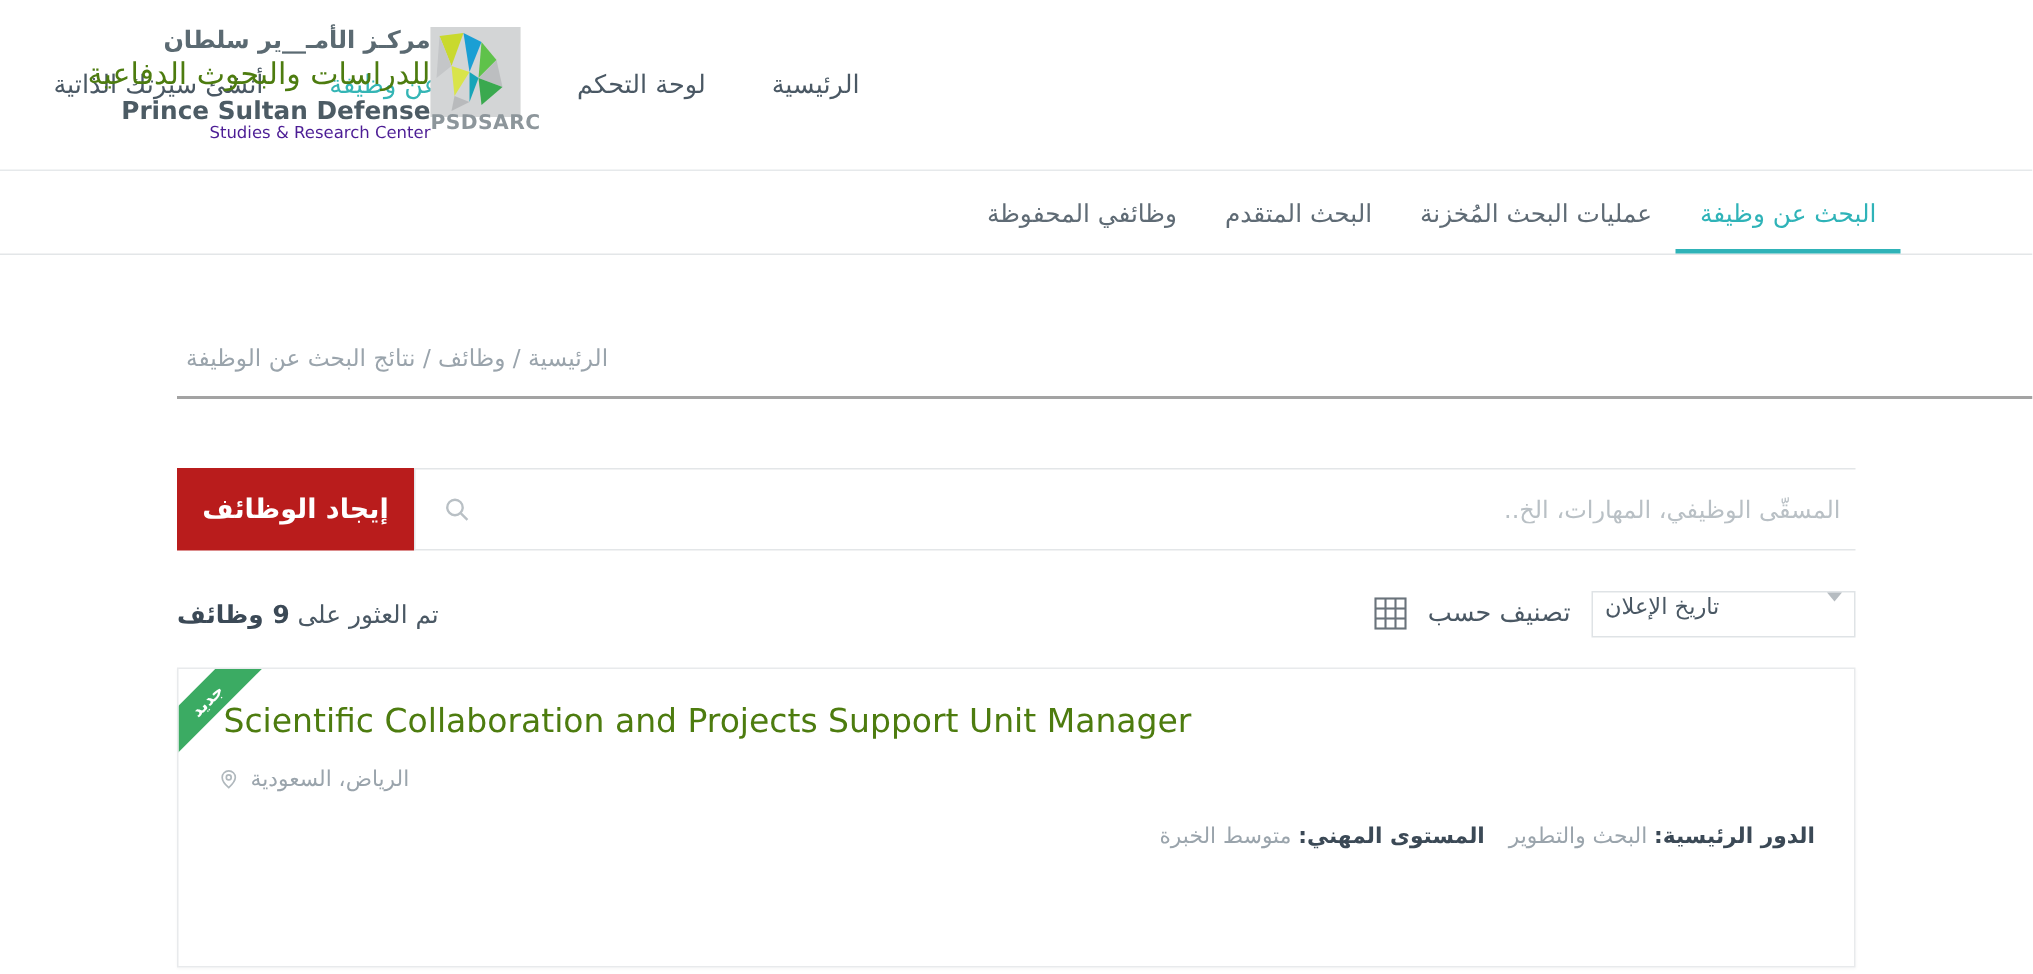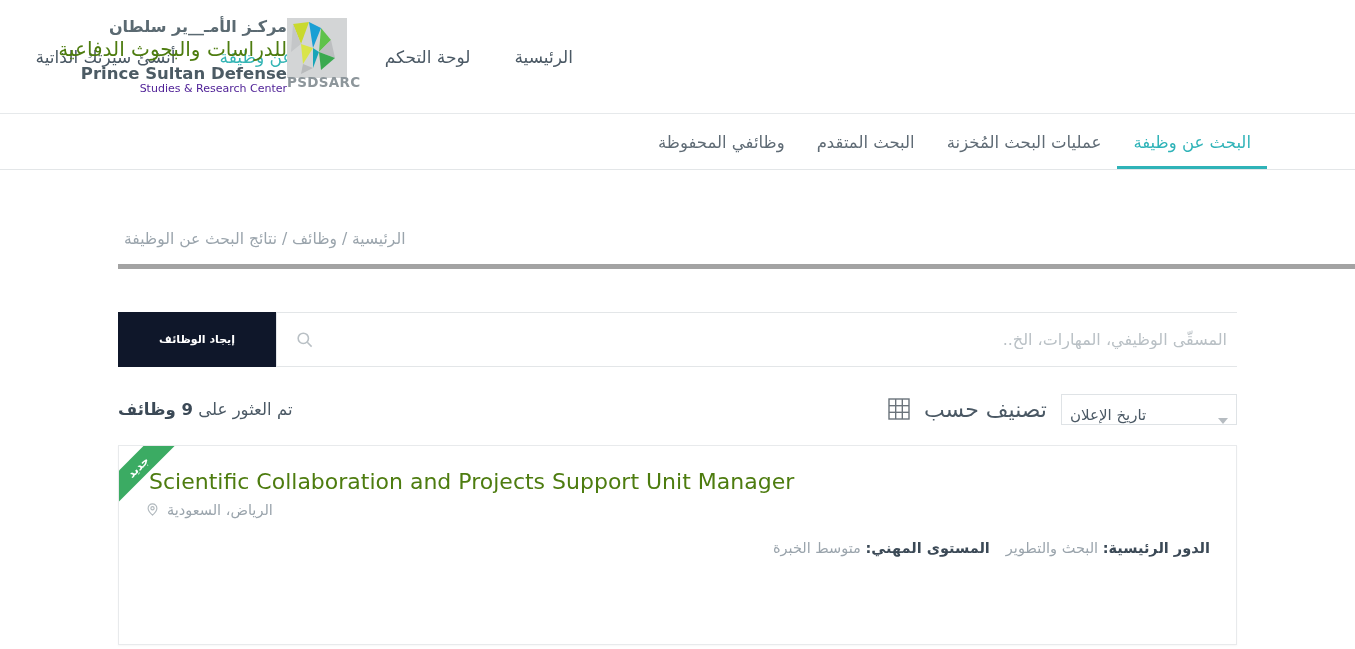--- a/index.html
+++ b/index.html
@@ -170,38 +170,38 @@
 
   .breadcrumb {
     position: absolute;
     right: 0;
     left: 118px;
     top: 60px;
     text-align: left;
     font-size: 15.5px;
     color: #9aa4ac;
     padding-bottom: 16px;
-    border-bottom: 5px solid #a3a3a3;
+    border-bottom: 2px solid #a3a3a3;
     padding-left: 6px;
   }
 
   .searchrow {
     position: absolute;
     top: 142px;
     right: 118px;
     left: 118px;
     height: 55px;
     display: flex;
     flex-direction: row;
   }
   .search-btn {
     width: 158px;
-    background: #0f172a;
+    background: #b91c1c;
     color: #ffffff;
-    font-size: 11px;
+    font-size: 18px;
     font-weight: 700;
     display: flex;
     align-items: center;
     justify-content: center;
     cursor: pointer;
     order: 2;
     border: none;
     font-family: inherit;
   }
   .search-field {
@@ -253,31 +253,31 @@
   .results-count b { font-weight: 700; color: #3b4956; }
 
   .sortgroup {
     display: flex;
     align-items: center;
     gap: 14px;
     flex-direction: row-reverse;
   }
   .grid-icon { cursor: pointer; display: flex; align-items: center; }
   .sort-label {
-    font-size: 22px;
+    font-size: 17px;
     color: #4a5864;
     white-space: nowrap;
   }
   .sort-select {
     width: 176px;
     height: 31px;
     border: 1px solid #dfe3e6;
     background: #fff;
     display: flex;
-    align-items: flex-end;
+    align-items: flex-start;
     justify-content: space-between;
     padding: 0 8px 0 8px;
     cursor: pointer;
     flex-direction: row-reverse;
   }
   .sort-select-value {
     font-size: 15px;
     color: #4a5864;
     white-space: nowrap;
     padding-right: 4px;
@@ -336,21 +336,21 @@
     color: #4d7c0f;
     font-weight: 400;
     text-align: left;
     direction: ltr;
     line-height: 1.25;
     cursor: pointer;
     padding-left: 4px;
   }
 
   .job-location {
-    margin-top: 6px;
+    margin-top: 16px;
     display: flex;
     align-items: center;
     justify-content: flex-start;
     flex-direction: row-reverse;
     gap: 7px;
     font-size: 14.5px;
     color: #9aa4ac;
   }
   .pin-icon { display: flex; align-items: center; color: #b0b8bd; }
 

